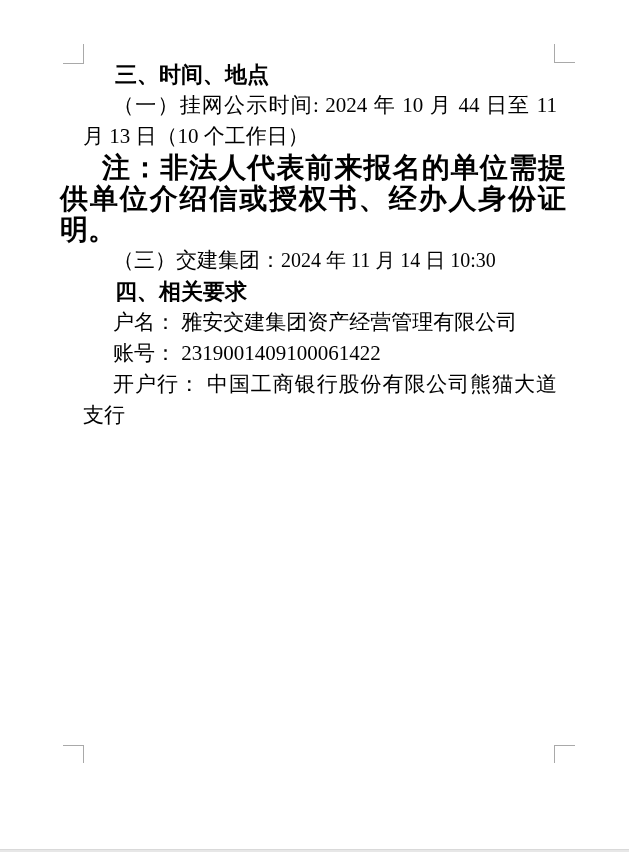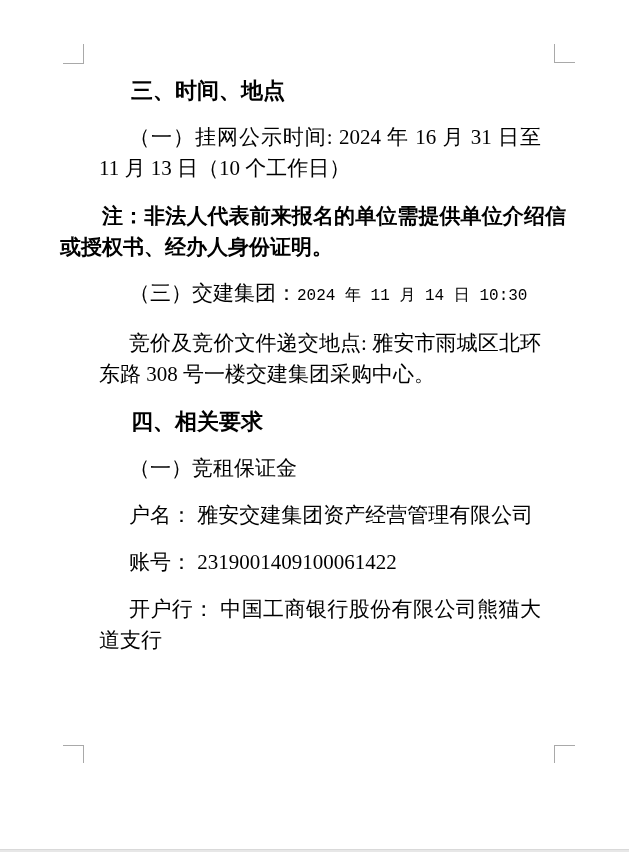--- a/index.html
+++ b/index.html
@@ -21,56 +21,54 @@
   .crop-bl { left: 63px; top: 745px; width: 20px; height: 17px;
              border-right: 1px solid #a9a9a9; border-top: 1px solid #a9a9a9; }
   .crop-br { left: 554px; top: 745px; width: 20px; height: 17px;
              border-left: 1px solid #a9a9a9; border-top: 1px solid #a9a9a9; }
   
   .page-edge-strip { position: absolute; left: 0; top: 849px; width: 629px; height: 3px;
                      background: #e7e7e7; border-top: 1px solid #d9d9d9; box-sizing: border-box; }
 
   .content { position: absolute; left: 83px; top: 59px; width: 474px; color: #000; }
 
-  .content p { margin: 16px; text-align: justify; }
+  .content p { margin: 0; text-align: justify; }
   p.body {
     font-family: "Liberation Serif", serif;
     font-size: 21px; line-height: 31px;
     text-indent: 30px;
   }
   p.heading {
     font-family: "Liberation Sans", sans-serif;
     font-weight: 700;
     font-size: 22px; line-height: 31px;
     text-indent: 32px;
     text-align: left;
   }
   p.note {
     font-family: "Liberation Sans", sans-serif;
     font-weight: 700;
-    font-size: 21px; line-height: 31px;
+    font-size: 28px; line-height: 31px;
     margin-left: -23px; margin-right: -9px;
     text-indent: 42px;
   }
-  .num { font-family: Liberation Mono, monospace; font-size: 16px; }
+  .num { font-family: Liberation Serif, serif; font-size: 20px; }
 </style>
 </head>
 <body>
 
 <div class="page">
   <div class="crop crop-tl"></div>
   <div class="crop crop-tr"></div>
   <div class="crop crop-bl"></div>
   <div class="crop crop-br"></div>
   <div class="content">
       <p class="heading"><span>三、时间、地点</span></p>
-      <p class="body"><span>（一）挂网公示时间: 2024 年 16 月 31 日至 11 月 13 日（10 个工作日）</span></p>
+      <p class="body"><span>（一）挂网公示时间: 2024 年 10 月 44 日至 11 月 13 日（10 个工作日）</span></p>
       <p class="note"><span>注：非法人代表前来报名的单位需提供单位介绍信或授权书、经办人身份证明。</span></p>
       <p class="body"><span>（三）交建集团：</span><span class="num">2024 年 11 月 14 日 10:30</span></p>
-      <p class="body"><span>竞价及竞价文件递交地点: 雅安市雨城区北环东路 308 号一楼交建集团采购中心。</span></p>
       <p class="heading"><span>四、相关要求</span></p>
-      <p class="body"><span>（一）竞租保证金</span></p>
       <p class="body"><span>户名： </span><span>雅安交建集团资产经营管理有限公司</span></p>
       <p class="body"><span>账号： </span><span>2319001409100061422</span></p>
       <p class="body"><span>开户行： </span><span>中国工商银行股份有限公司熊猫大道支行</span></p>
     </div>
   <div class="page-edge-strip"></div>
 </div>
 
 </body></html>

